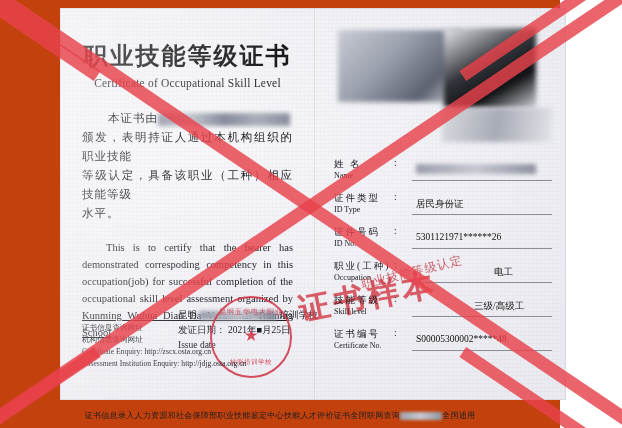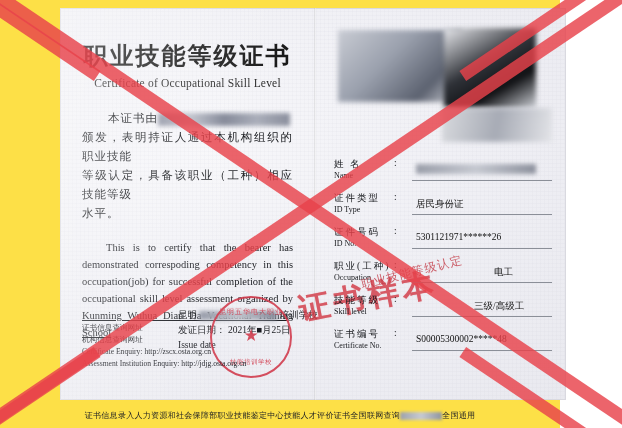--- a/index.html
+++ b/index.html
@@ -5,21 +5,21 @@
   html,body{margin:0;padding:0;}
   body{
     width:622px;height:428px;
     background:#ffffff;
     font-family:"Liberation Serif",serif;
     overflow:hidden;
   }
   .page{
     position:relative;
     width:560px;height:428px;
-    background:#fde047;
+    background:#c2410c;
   }
   
   .band{
     position:absolute;
     background:#e8424a;
     opacity:.82;
     transform-origin:center;
     pointer-events:none;
   }
   .band.b1{ width:860px;height:13px; left:-120px; top:200px; transform:rotate(34deg); }

